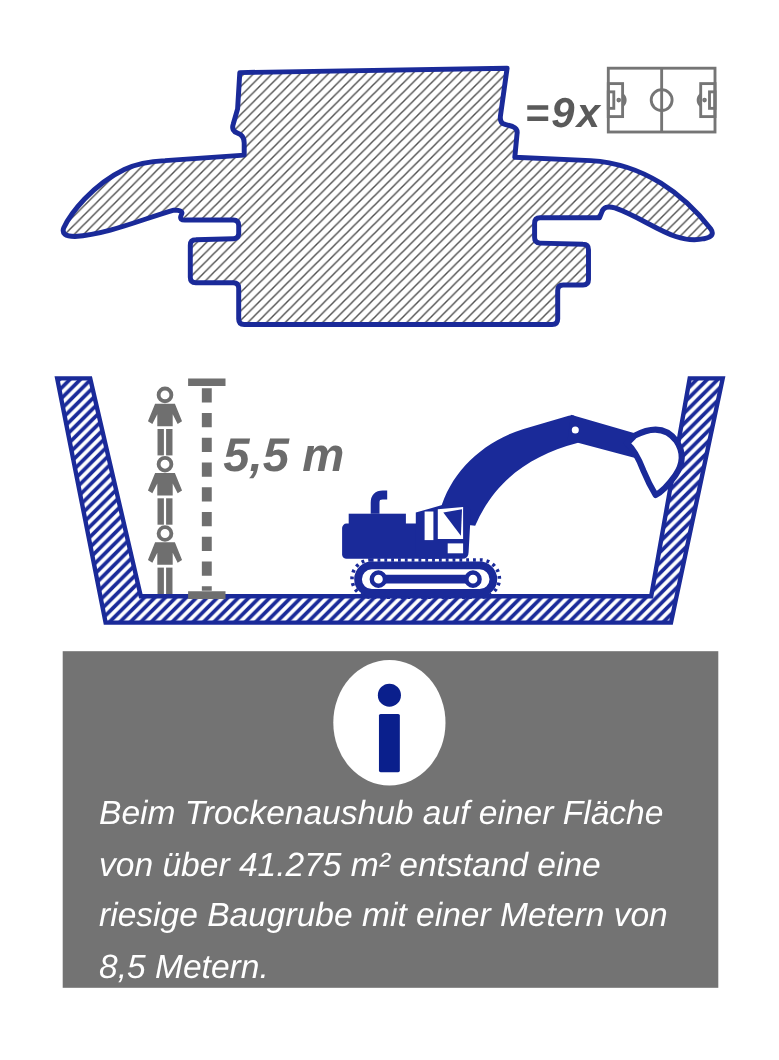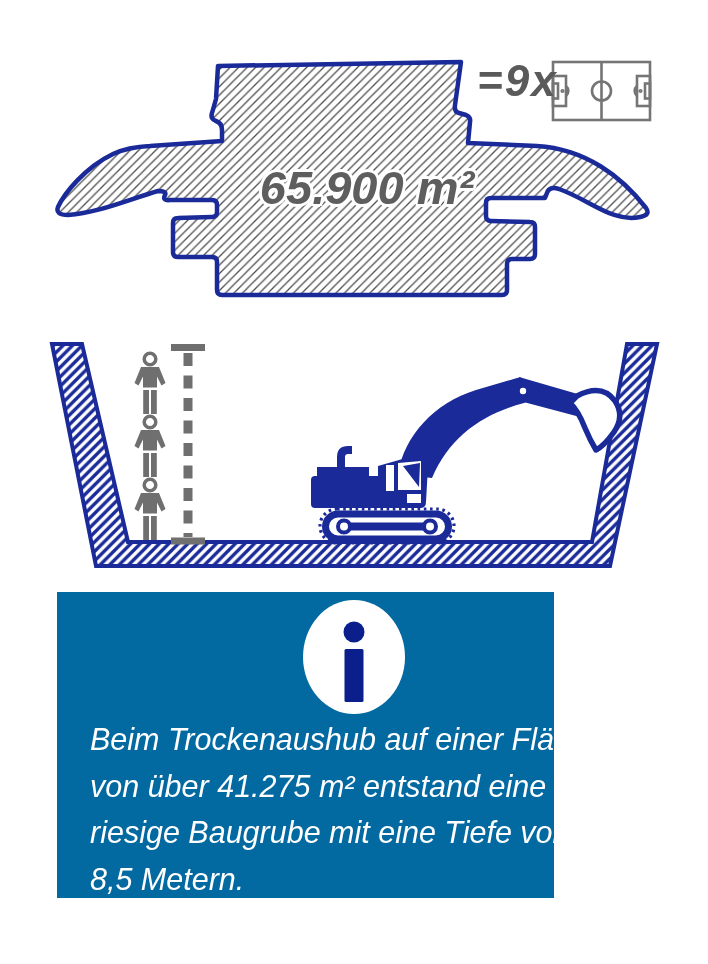--- a/index.html
+++ b/index.html
@@ -10,29 +10,29 @@
   .abs{position:absolute;}
   .svg-top{left:0;top:0;width:708px;height:330px;}
   .svg-pit{left:0;top:330px;width:708px;height:245px;}
   .area-label{
     left:236px;top:160px;width:262px;text-align:center;
     font-size:47px;font-weight:bold;font-style:italic;color:#5e5e5e;white-space:nowrap;
     text-shadow:-2px -2px 0 #fff,2px -2px 0 #fff,-2px 2px 0 #fff,2px 2px 0 #fff,
                  0 -3px 0 #fff,0 3px 0 #fff,-3px 0 0 #fff,3px 0 0 #fff;
   }
   .eq-label{
-    left:477px;top:56px;font-size:44px;font-weight:bold;font-style:italic;
+    left:477px;top:82px;font-size:38px;font-weight:bold;font-style:italic;
     color:#5a5a5a;letter-spacing:2px;white-space:nowrap;
   }
   .depth-label{
     left:203px;top:390px;font-size:43px;font-weight:bold;font-style:italic;
     color:#6b6b6b;white-space:nowrap;
   }
   .info-box{
-    left:57px;top:592px;width:497px;height:306px;background:#0369a1;
+    left:57px;top:592px;width:596px;height:306px;background:#737373;
   }
   .info-icon-svg{position:absolute;left:242px;top:6px;width:110px;height:118px;}
   .info-text{
     position:absolute;left:33px;top:124px;width:545px;
     font-size:30.5px;font-style:italic;color:#ffffff;line-height:46.5px;
   }
   .info-line{white-space:nowrap;}
 </style>
 </head>
 <body>
@@ -78,21 +78,20 @@
       <rect x="0" y="21.5" width="5" height="15"></rect>
       <path d="M13,24 A6.5,6.5 0 0 1 13,34"></path>
       <rect x="84" y="14" width="13" height="30"></rect>
       <rect x="92" y="21.5" width="5" height="15"></rect>
       <path d="M84,34 A6.5,6.5 0 0 1 84,24"></path>
       <circle cx="9.5" cy="29" r="0.8" fill="#757575"></circle>
       <circle cx="87.5" cy="29" r="0.8" fill="#757575"></circle>
     </g>
   </svg>
 
-  <div class="abs area-label">65.900 m²</div>
   <div class="abs eq-label">=9x</div>
 
   <svg class="abs svg-pit" viewBox="0 330 708 245">
     <defs>
       <pattern id="hatchBlue" patternUnits="userSpaceOnUse" width="9.5" height="9.5">
         <path d="M0,9.5 L9.5,0 M-2.4,2.4 L2.4,-2.4 M7.1,11.9 L11.9,7.1" stroke="#1a2a99" stroke-width="3.4" fill="none"></path>
       </pattern>
       <g id="person">
         <circle cx="0" cy="7" r="5.8" fill="#ffffff" stroke="#6f6f6f" stroke-width="3.5"></circle>
         <path d="M-9,15 L9,15 L15.5,31 L11.5,33.5 L7,24.5 L7,35.5 L-7,35.5 L-7,24.5 L-11.5,33.5 L-15.5,31 Z" fill="#6f6f6f"></path>
@@ -132,28 +131,29 @@
       <rect x="407" y="494" width="14" height="9" fill="#ffffff"></rect>
 
       <rect x="320" y="509" width="134" height="34" rx="17" fill="none" stroke="#1a2a99" stroke-width="3.2" stroke-dasharray="2.6,3.6"></rect>
       <rect x="325.5" y="514" width="123" height="25" rx="12.5" fill="#ffffff" stroke="#1a2a99" stroke-width="7"></rect>
       <line x1="345" y1="526.5" x2="429" y2="526.5" stroke="#1a2a99" stroke-width="8"></line>
       <circle cx="344" cy="526.5" r="6" fill="#ffffff" stroke="#1a2a99" stroke-width="4"></circle>
       <circle cx="430" cy="526.5" r="6" fill="#ffffff" stroke="#1a2a99" stroke-width="4"></circle>
     </g>
   </svg>
 
+  <div class="abs depth-label">5,5 m</div>
 
   <div class="abs info-box">
     <svg class="info-icon-svg" viewBox="0 0 110 118">
       <ellipse cx="55" cy="59" rx="51" ry="57" fill="#ffffff"></ellipse>
       <circle cx="55" cy="34" r="10.5" fill="#0a1f8c"></circle>
       <rect x="45.5" y="51" width="19" height="53" rx="1.5" fill="#0a1f8c"></rect>
     </svg>
     <div class="info-text">
       <div class="info-line">Beim Trockenaushub auf einer Fläche</div>
       <div class="info-line">von über 41.275 m² entstand eine</div>
-      <div class="info-line">riesige Baugrube mit eine Tiefe von</div>
+      <div class="info-line">riesige Baugrube mit einer Metern von</div>
       <div class="info-line">8,5 Metern.</div>
     </div>
   </div>
 
 </div>
 
 </body></html>

